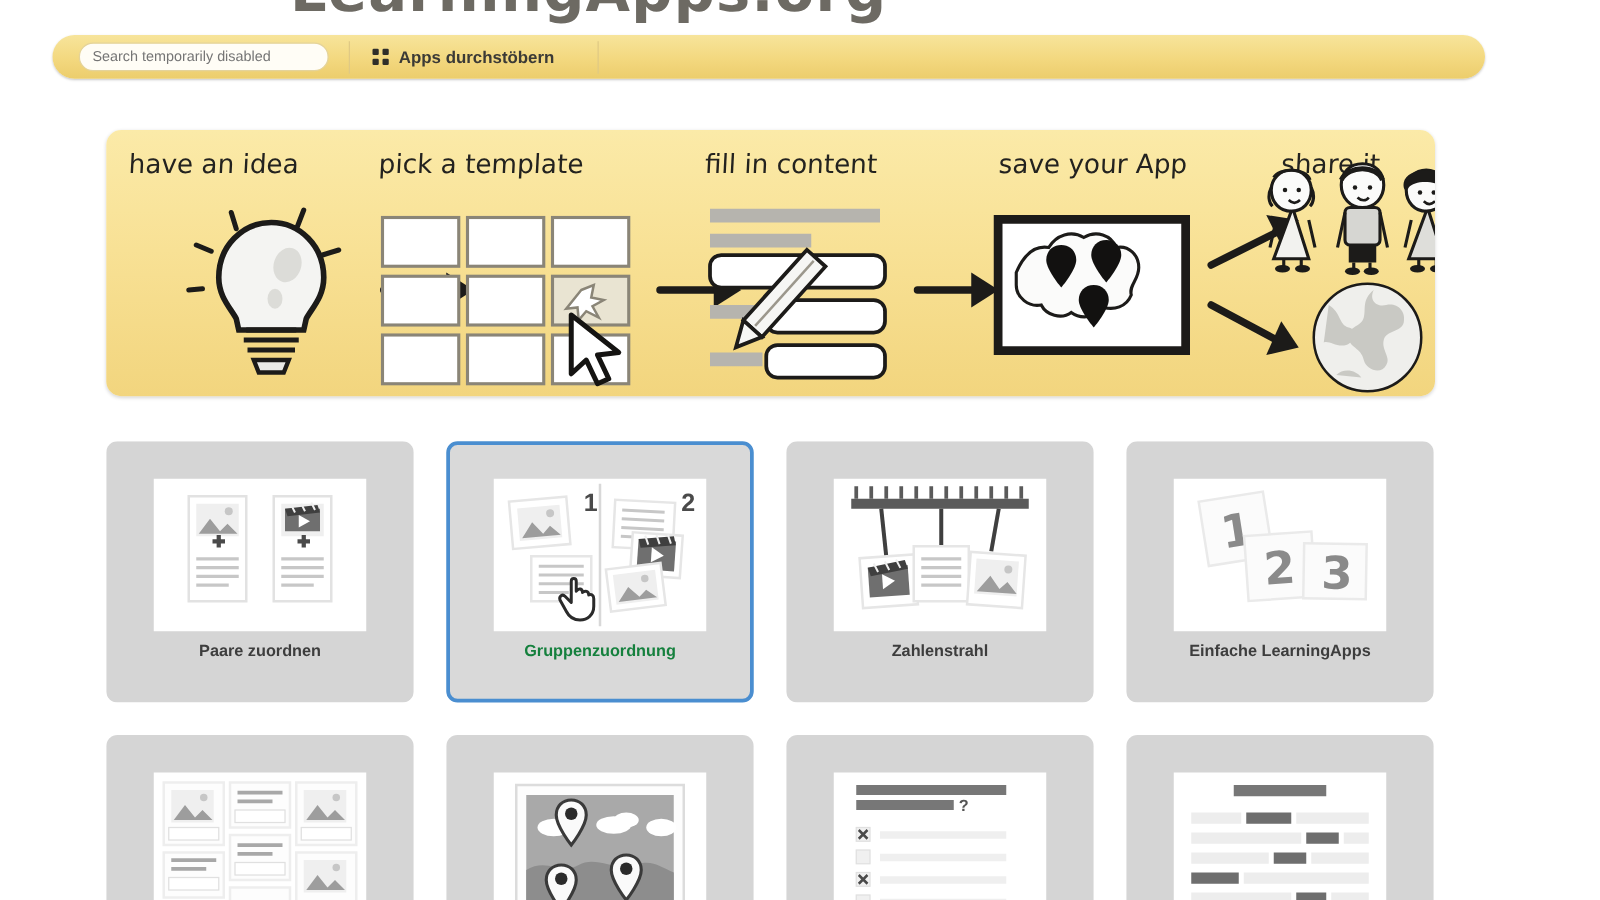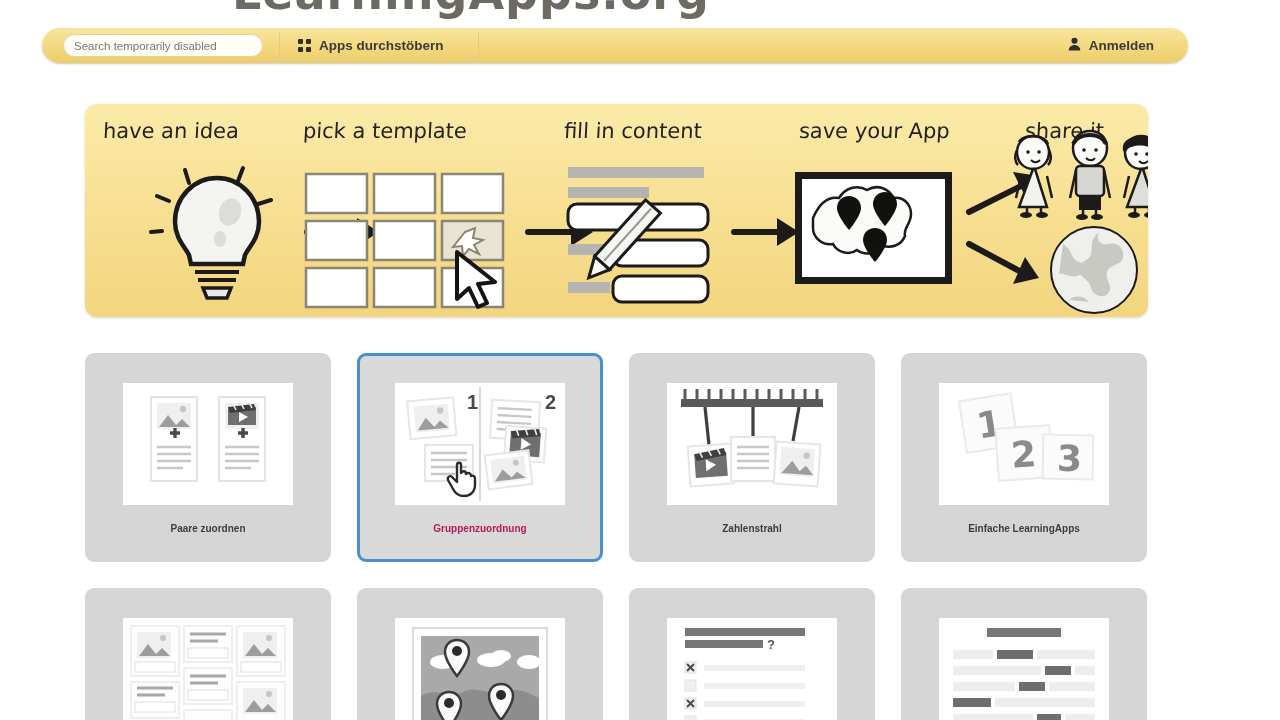--- a/index.html
+++ b/index.html
@@ -91,25 +91,25 @@
   }
   .tpl-card.selected {
     border-color: #4a8ed0;
     background: #d9d9d9;
   }
   .thumb {
     margin-top: 27px; width: 170px; height: 122px;
     background: #ffffff; display: block;
   }
   .tpl-label {
-    margin-top: 18px;
-    font-size: 10px; font-weight: bold; color: #3d3d3d;
+    margin-top: 8px;
+    font-size: 13px; font-weight: bold; color: #3d3d3d;
     text-align: center;
   }
-  .tpl-card.selected .tpl-label { color: #be185d; }
+  .tpl-card.selected .tpl-label { color: #15803d; }
 </style>
 </head>
 <body>
 
 <div id="logo-strip">
   <svg class="logo-art" viewBox="0 0 160 96">
     <polygon points="58,6 100,6 118,52 40,52" fill="#fdfdfd" stroke="#b9b4a8" stroke-width="2"></polygon>
     <rect x="44" y="8" width="9" height="48" rx="3" fill="#e24a3a" stroke="#8d2b20" stroke-width="1.5" transform="rotate(-9 48 32)"></rect>
     <polygon points="42,56 52,56 47,66" fill="#f0c9a0" stroke="#8d6a45" stroke-width="1"></polygon>
     <rect x="86" y="14" width="11" height="42" rx="3" fill="#f0c148" stroke="#a8832b" stroke-width="1.5" transform="rotate(11 91 34)"></rect>
@@ -133,29 +133,20 @@
         <i></i>
     </span>
     <span>Apps durchstöbern</span>
   </div>
 
   <div class="tb-sep"></div>
 
 
   <div class="tb-spacer"></div>
 
-  <div class="tb-item" id="login-item">
-    <span class="ico">
-      <svg width="13" height="14" viewBox="0 0 14 15">
-        <circle cx="7" cy="4" r="3.3" fill="#2f2e2a"></circle>
-        <path d="M0.8 14.5c0-3.6 2.8-6 6.2-6s6.2 2.4 6.2 6z" fill="#2f2e2a"></path>
-      </svg>
-    </span>
-    <span>Anmelden</span>
-  </div>
 </div>
 
 <div id="banner">
 
   <div class="step-title" style="left:18px">have an idea</div>
   <div class="step-title" style="left:218px">pick a template</div>
   <div class="step-title" style="left:479px">fill in content</div>
   <div class="step-title" style="left:714px">save your App</div>
   <div class="step-title" style="left:940px">share it</div>
 

